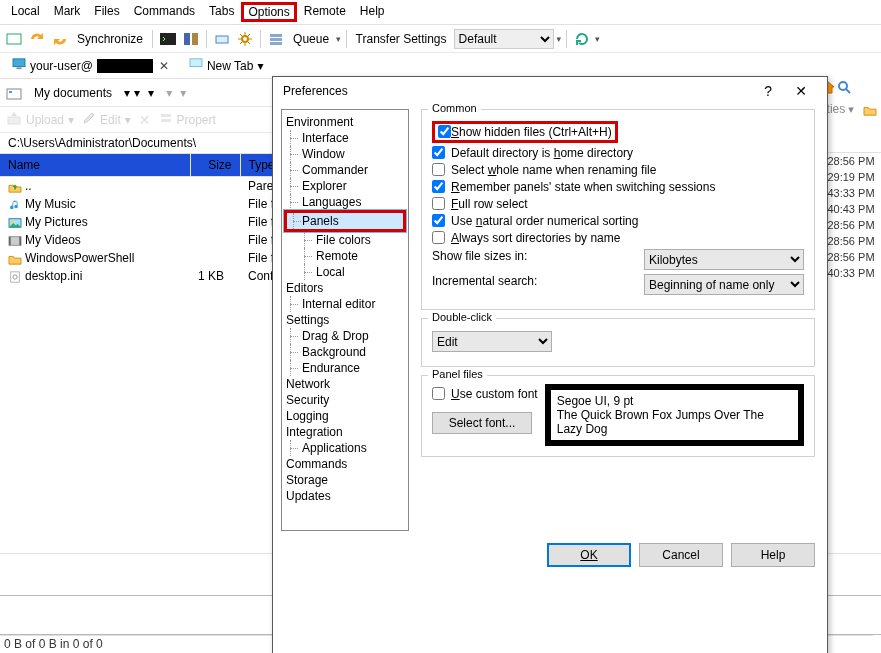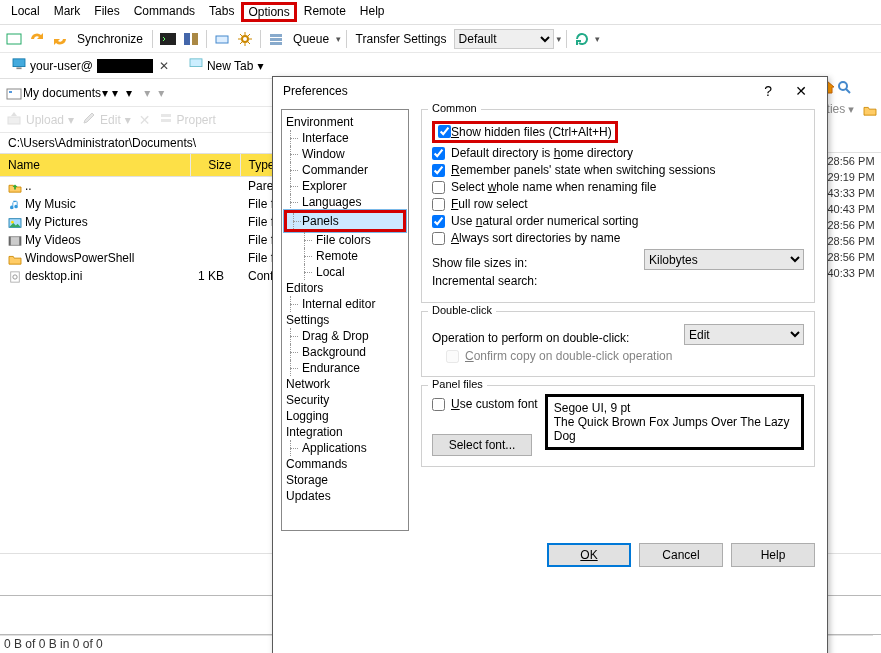--- a/index.html
+++ b/index.html
@@ -19,32 +19,32 @@
 .toolbar .dropdown-arrow { font-size: 9px; color: #555; }
 
 
 .tabrow { display: flex; align-items: center; padding: 2px 6px; border-bottom: 1px solid #e0e0e0; height: 26px; gap: 6px; }
 .tab { display: flex; align-items: center; gap: 4px; padding: 2px 6px; background: #fff; }
 .tab .close { font-size: 12px; color: #444; padding: 0 2px; }
 .blackbox { width: 56px; height: 14px; background: #000; display: inline-block; }
 
 
 .subtoolbar { display: flex; align-items: center; gap: 4px; padding: 2px 6px; border-bottom: 1px solid #e8e8e8; height: 28px; }
-.subtoolbar .locbtn { display: flex; align-items: center; gap: 1px; }
+.subtoolbar .locbtn { display: flex; align-items: center; gap: 12px; }
 
 
 .uploadbar { display: flex; align-items: center; gap: 4px; padding: 2px 6px; border-bottom: 1px solid #e8e8e8; height: 26px; color: #9a9a9a; }
 
 
 .pathbar { padding: 3px 8px; border-bottom: 1px solid #e0e0e0; font-size: 12px; }
 
 
 .filelist { position: relative; height: 400px; border-bottom: 1px solid #e0e0e0; }
 .filelist table { width: 100%; border-collapse: collapse; }
-.filelist th { text-align: left; font-weight: normal; padding: 4px 8px; border-right: 1px solid #e8e8e8; border-bottom: 1px solid #e0e0e0; background: #fde047; }
+.filelist th { text-align: left; font-weight: normal; padding: 4px 8px; border-right: 1px solid #e8e8e8; border-bottom: 1px solid #e0e0e0; background: #1d4ed8; }
 .filelist td { padding: 2px 8px; white-space: nowrap; }
 .fileicon { width: 14px; height: 12px; display: inline-block; vertical-align: middle; margin-right: 3px; }
 
 
 .rightstrip { position: absolute; right: 0; top: 76px; width: 82px; background: #fff; }
 .rightstrip .icons { display: flex; gap: 2px; padding: 2px; height: 24px; align-items: center; }
 .rightstrip .icons span { width: 16px; height: 16px; }
 .rightstrip .row { padding: 2px 4px; font-size: 11px; white-space: nowrap; color: #333; }
 
 
@@ -76,29 +76,29 @@
 .tree .l3 { padding-left: 32px; position: relative; }
 .tree .l3::before { content: ""; position: absolute; left: 20px; top: 0; bottom: 0; border-left: 1px dotted #999; }
 .tree .l3::after { content: ""; position: absolute; left: 20px; top: 50%; width: 8px; border-top: 1px dotted #999; }
 .tree .selected { background: #cde8ff; outline: 1px solid #7ab8e8; }
 .tree-highlight { border: 3px solid #d40000; padding-left: 15px !important; }
 
 
 .settings { flex: 1; padding: 0 4px; }
 .groupbox { border: 1px solid #d0d0d0; padding: 8px 10px 10px; margin-bottom: 8px; position: relative; }
 .groupbox .legend { position: absolute; top: -8px; left: 6px; background: #fff; padding: 0 4px; font-size: 11px; }
-.checkbox { display: flex; align-items: flex-end; gap: 6px; margin: 3px 0; }
+.checkbox { display: flex; align-items: flex-start; gap: 6px; margin: 3px 0; }
 .checkbox input { width: 13px; height: 13px; }
 .check-highlight { border: 3px solid #d40000; padding: 1px 3px; display: inline-flex; }
-.formrow { display: flex; align-items: flex-end; justify-content: space-between; margin: 4px 0; }
+.formrow { display: flex; align-items: flex-start; justify-content: space-between; margin: 4px 0; }
 .formrow select { width: 160px; height: 21px; border: 1px solid #adadad; background: #e8e8e8; font-size: 12px; }
 .settings .u { text-decoration: underline; }
 
-.selectfont-btn { width: 100px; height: 22px; margin-top: 20px; border: 1px solid #adadad; background: #e1e1e1; }
-.fontpreview { border: 3px solid #000000; padding: 4px 6px; flex: 1; font-size: 12px; }
+.selectfont-btn { width: 100px; height: 22px; margin-top: 8px; border: 1px solid #adadad; background: #e1e1e1; }
+.fontpreview { border: 6px solid #000000; padding: 4px 6px; flex: 1; font-size: 12px; }
 </style>
 </head>
 <body>
 
 <div class="menubar">
     <span>Local</span>
     <span>Mark</span>
     <span>Files</span>
     <span>Commands</span>
     <span>Tabs</span>
@@ -388,58 +388,54 @@
             <span class="check-highlight">
               <input type="checkbox" checked="" style="">
               <label><span class="u">S</span>how hidden files (Ctrl+Alt+H)</label>
             </span>
           </div>
         <div class="checkbox">
             <input type="checkbox" checked="" style="">
             <label>Default directory is <span class="u">h</span>ome directory</label>
           </div>
         <div class="checkbox">
+            <input type="checkbox" style="">
+            <label>Select <span class="u">w</span>hole name when renaming file</label>
+          </div>
+        <div class="checkbox">
             <input type="checkbox" checked="" style="">
             <label><span class="u">R</span>emember panels' state when switching sessions</label>
-          </div>
-        <div class="checkbox">
-            <input type="checkbox" style="">
-            <label>Select <span class="u">w</span>hole name when renaming file</label>
           </div>
         <div class="checkbox">
             <input type="checkbox" style="">
             <label><span class="u">F</span>ull row select</label>
           </div>
         <div class="checkbox">
             <input type="checkbox" checked="" style="">
             <label>Use <span class="u">n</span>atural order numerical sorting</label>
           </div>
         <div class="checkbox">
             <input type="checkbox" style="">
             <label><span class="u">A</span>lways sort directories by name</label>
           </div>
         <div class="formrow">
           <span>Show file sizes in:</span>
           <select><option>Kilobytes</option></select>
         </div>
         <div class="formrow">
           <span>Incremental search:</span>
+          <select><option>Beginning of name only</option></select>
         </div>
       </div>
 
       <div class="groupbox">
         <span class="legend">Double-click</span>
         <div class="formrow">
-          <span>Operation to perform on double-click:</span>
           <select style="width:120px"><option>Edit</option></select>
         </div>
-        <div class="checkbox" style="opacity:.5;margin-left:14px">
-            <input type="checkbox" disabled="" style="">
-            <label><span class="u">C</span>onfirm copy on double-click operation</label>
-          </div>
       </div>
 
       <div class="groupbox">
         <span class="legend">Panel files</span>
         <div style="display:flex;gap:7px;align-items:flex-start">
           <div>
             <div class="checkbox">
                 <input type="checkbox" style="">
                 <label><span class="u">U</span>se custom font</label>
               </div>

